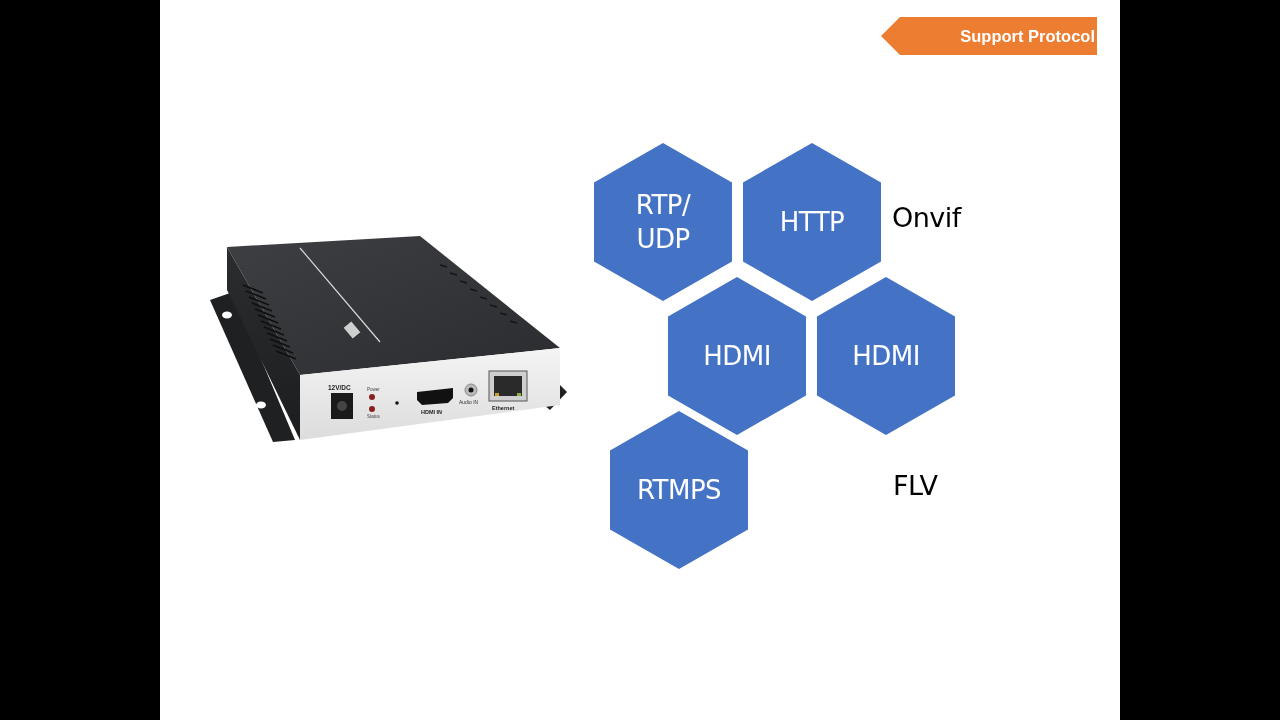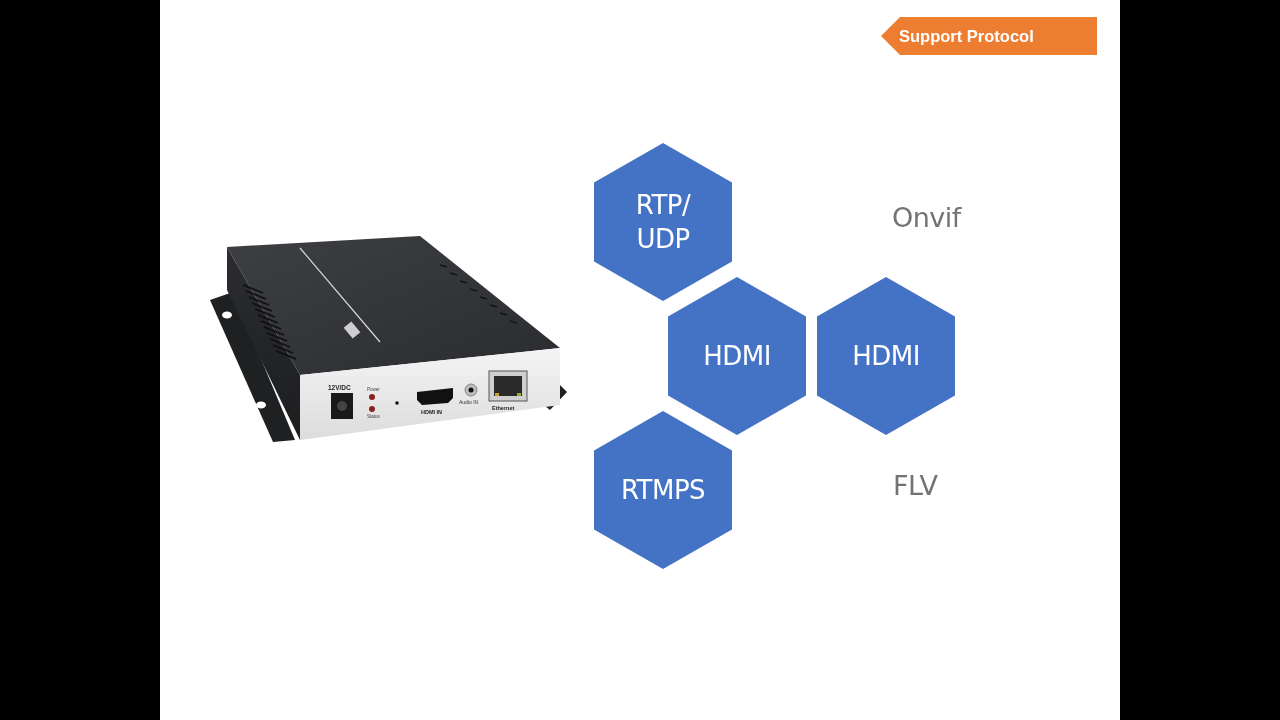--- a/index.html
+++ b/index.html
@@ -11,38 +11,38 @@
   .slide {
     position: absolute; left: 160px; top: 0; width: 960px; height: 720px;
     background: #ffffff; overflow: hidden;
   }
   .tag {
     position: absolute; left: 721px; top: 17px; width: 216px; height: 38px;
   }
   .tag svg { position: absolute; left: 0; top: 0; }
   .tag-label {
     position: absolute; left: 18px; right: 2px; top: 0; height: 38px;
-    line-height: 38px; text-align: left;
+    line-height: 38px; text-align: right;
     color: #fff; font-weight: bold; font-size: 16.5px;
     font-family: "Liberation Sans", sans-serif;
   }
   .hex-wrap { position: absolute; left: 0; top: 0; width: 960px; height: 592px; }
   .hex {
     position: absolute; width: 138px; height: 158px;
   }
   .hex svg { position: absolute; left: 0; top: 0; }
   .hex-label {
     position: absolute; left: 0; top: 0; width: 138px; height: 158px;
     display: flex; align-items: center; justify-content: center;
     text-align: center; color: #fff; font-size: 26px; line-height: 34px;
     font-family: "DejaVu Sans", sans-serif; font-weight: normal;
     letter-spacing: -0.5px; white-space: pre-line;
   }
   .side-label {
-    position: absolute; color: #737373; font-size: 27px;
+    position: absolute; color: #000000; font-size: 27px;
     font-family: "DejaVu Sans", sans-serif; letter-spacing: -0.5px;
   }
   .device { position: absolute; left: 45px; top: 230px; width: 370px; height: 220px; }
 </style>
 </head>
 <body style="background: rgb(0, 0, 0);">
 
 <div class="slide" style="background: rgb(255, 255, 255);">
 
   <div class="tag">
@@ -144,33 +144,39 @@
   </svg>
 
   <div class="hex-wrap">
     <div class="hex" style="left:434px; top:143px;">
       <svg width="138" height="158">
           <polygon class="hexpoly" points="69,0 138,39.5 138,118.5 69,158 0,118.5 0,39.5" fill="#4472C4"></polygon>
         </svg>
       <div class="hex-label">RTP/
 UDP</div>
     </div>
+    <div class="hex" style="left:583px; top:143px;">
+      <svg width="138" height="158">
+          <polygon class="hexpoly" points="69,0 138,39.5 138,118.5 69,158 0,118.5 0,39.5" fill="#4472C4"></polygon>
+        </svg>
+      <div class="hex-label">HTTP</div>
+    </div>
     <div class="hex" style="left:508px; top:277px;">
       <svg width="138" height="158">
           <polygon class="hexpoly" points="69,0 138,39.5 138,118.5 69,158 0,118.5 0,39.5" fill="#4472C4"></polygon>
         </svg>
       <div class="hex-label">HDMI</div>
     </div>
     <div class="hex" style="left:657px; top:277px;">
       <svg width="138" height="158">
           <polygon class="hexpoly" points="69,0 138,39.5 138,118.5 69,158 0,118.5 0,39.5" fill="#4472C4"></polygon>
         </svg>
       <div class="hex-label">HDMI</div>
     </div>
-    <div class="hex" style="left:434px; top:411px;padding-left:40px;">
+    <div class="hex" style="left:450px; top:411px;padding-left:40px;">
       <svg width="138" height="158">
           <polygon class="hexpoly" points="69,0 138,39.5 138,118.5 69,158 0,118.5 0,39.5" fill="#4472C4"></polygon>
         </svg>
       <div class="hex-label">RTMPS</div>
     </div>
 
     <div class="side-label" style="left:732px; top:202px;">Onvif</div>
     <div class="side-label" style="left:733px; top:470px;">FLV</div>
   </div>
 </div>

